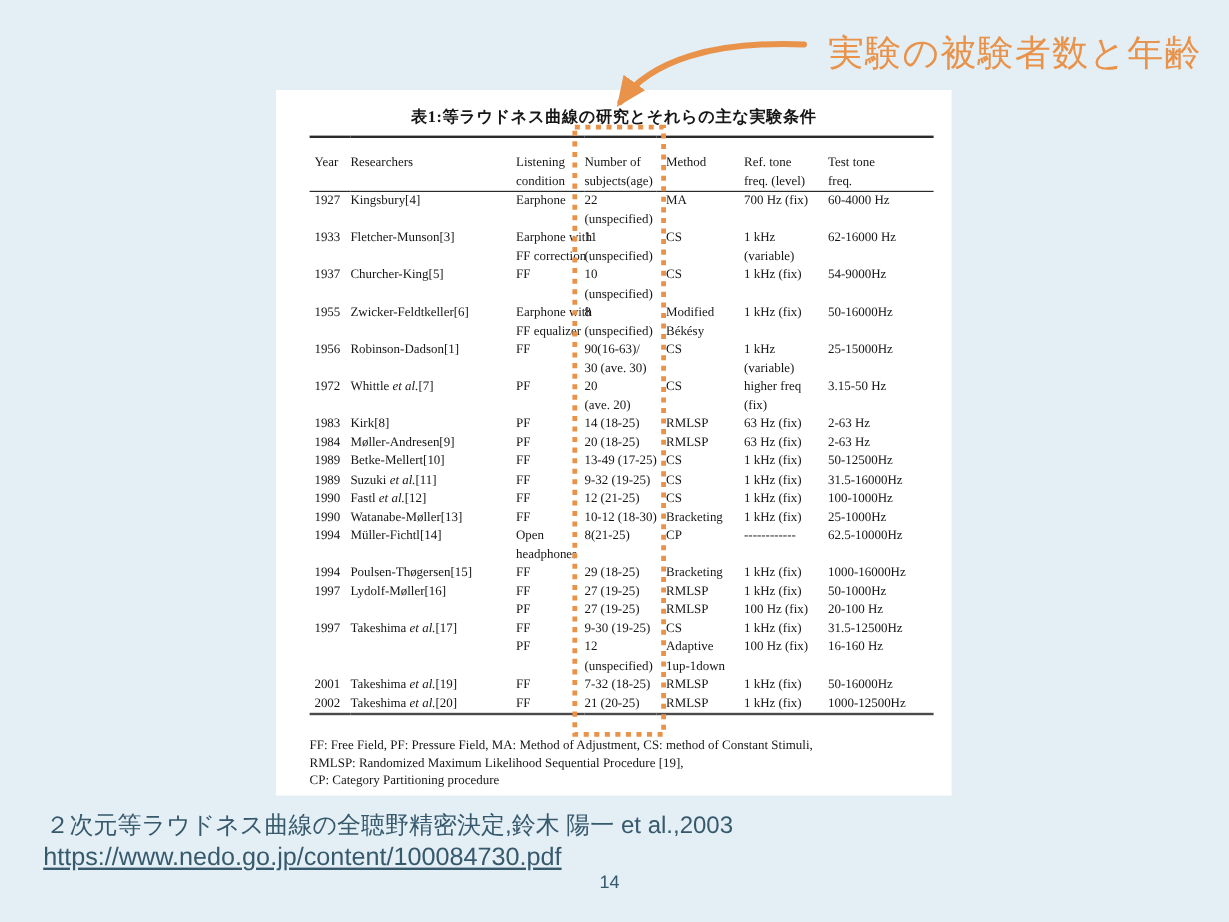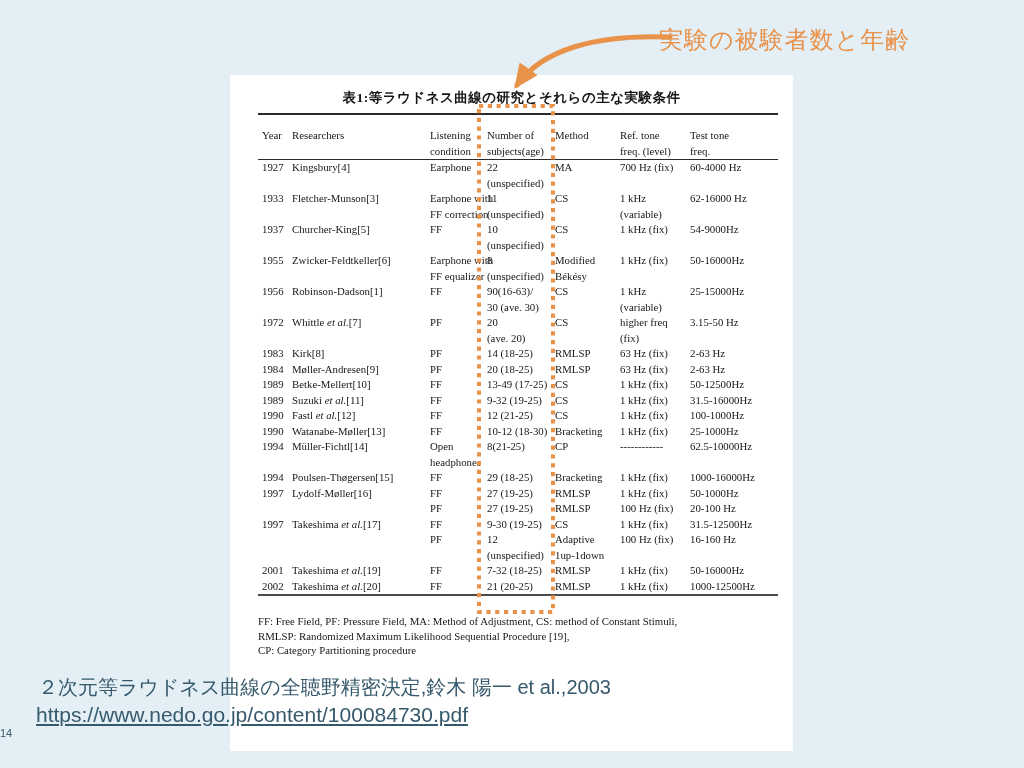--- a/index.html
+++ b/index.html
@@ -7,21 +7,21 @@
     --accent:#e8924a;
     --caption:#36596c;
     --ink:#161616;
   }
   *{margin:0;padding:0;box-sizing:border-box;}
   html,body{background:var(--bg);}
   .slide{
     position:relative;width:1024px;height:768px;background:var(--bg);
     overflow:hidden;font-family:"Liberation Sans",sans-serif;
   }
-  .panel{position:absolute;left:230px;top:75px;width:563px;height:676px;background:#ffffff;}
+  .panel{position:absolute;left:230px;top:75px;width:563px;height:588px;background:#ffffff;}
   .tbl-title{
     position:absolute;left:0;top:14px;width:100%;text-align:center;
     font-family:"Liberation Serif",serif;font-weight:bold;font-size:13.5px;
     color:var(--ink);letter-spacing:.5px;
   }
   table.paper{
     position:absolute;left:28px;top:38px;width:520px;table-layout:fixed;
     border-collapse:collapse;
     font-family:"Liberation Serif",serif;font-size:10.8px;line-height:15.5px;
     color:var(--ink);
@@ -35,28 +35,28 @@
   table.paper thead tr{border-bottom:1.5px solid #2b2b2b;}
   table.paper thead th{height:30px;padding-top:13px;}
   table.paper th:first-child,table.paper td:first-child{padding-left:4px;}
   table.paper th:nth-child(5),table.paper td:nth-child(5){padding-left:8px;margin-top:27px;}
   .footnote{
     position:absolute;left:28px;top:539px;
     font-family:"Liberation Serif",serif;font-size:10.8px;line-height:14.5px;
     color:var(--ink);white-space:pre-line;
   }
   .annotation{
-    position:absolute;left:659px;top:24px;font-size:24px;letter-spacing:1px;
+    position:absolute;left:690px;top:24px;font-size:30px;letter-spacing:1px;
     color:var(--accent);font-weight:500;
   }
   .overlay{position:absolute;left:0;top:0;pointer-events:none;}
   .caption-title{position:absolute;left:38px;top:674px;font-size:20px;color:var(--caption);}
   .caption-url{position:absolute;left:36px;top:703px;font-size:21px;color:var(--caption);text-decoration:underline;}
-  .page-num{position:absolute;left:0;top:727px;width:1016px;text-align:left;
-    font-size:11px;color:var(--caption);}
+  .page-num{position:absolute;left:0;top:727px;width:1016px;text-align:center;
+    font-size:15px;color:var(--caption);}
 </style>
 </head>
 <body>
 
 <div class="slide">
 
   <div class="annotation">実験の被験者数と年齢</div>
 
   <div class="panel">
     <div class="tbl-title">表1:等ラウドネス曲線の研究とそれらの主な実験条件</div>

